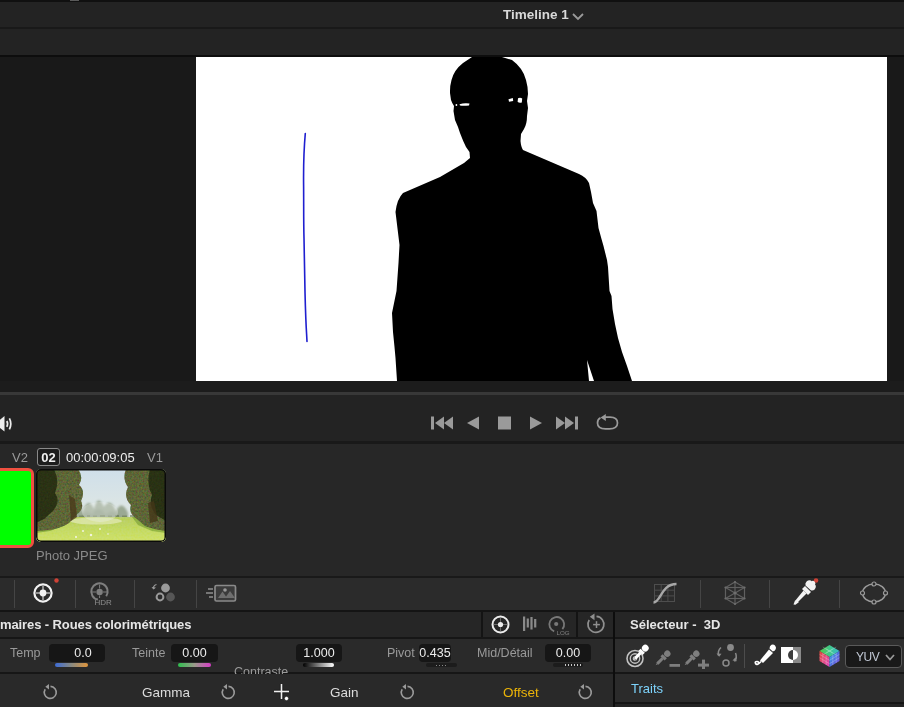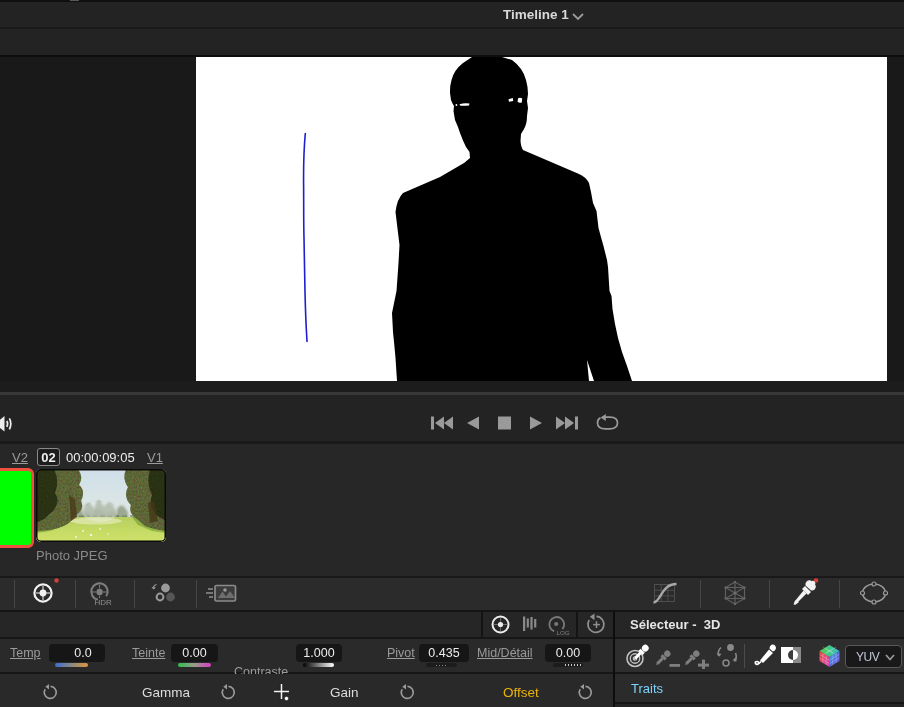--- a/index.html
+++ b/index.html
@@ -1,19 +1,19 @@
 <!DOCTYPE html>
 <html><head>
 <meta charset="utf-8">
 <style>
   html,body{margin:0;padding:0;background:#232323;}
   #app{position:relative;width:904px;height:707px;background:#232323;overflow:hidden;
        font-family:"Liberation Sans",sans-serif;}
   .abs{position:absolute;}
-  .lbl{color:#9a9a9a;font-size:12.5px;text-decoration:underline;}
+  .lbl{color:#9a9a9a;font-size:12.5px;}
   .vbox{height:18px;background:#161616;border-radius:4px;color:#ececec;font-size:12.5px;
         text-align:center;line-height:18px;}
   svg{display:block;}
 </style>
 </head>
 <body>
 <div id="app">
 
   <div class="abs" style="left:0;top:0;width:904px;height:2px;background:#101010"></div>
   <div class="abs" style="left:70px;top:0;width:9px;height:1px;background:#5a5a5a"></div>
@@ -297,20 +297,21 @@
     <ellipse cx="16" cy="13" rx="11.5" ry="9" fill="none" stroke="#9a9a9a" stroke-width="1.4"></ellipse>
     <g fill="#2b2b2b" stroke="#9a9a9a" stroke-width="1.2">
       <circle cx="16" cy="4" r="2"></circle>
         <circle cx="16" cy="22" r="2"></circle>
       <circle cx="4.5" cy="13" r="2"></circle>
         <circle cx="27.5" cy="13" r="2"></circle>
     </g>
   </svg>
 
   <div class="abs" style="left:0;top:612px;width:613px;height:25px;background:#262626"></div>
+  <div class="abs" style="left:0;top:617px;color:#e6e6e6;font-size:13px;font-weight:bold;letter-spacing:-0.1px;">maires - Roues colorimétriques</div>
   <div class="abs" style="left:615px;top:612px;width:289px;height:25px;background:#262626"></div>
   <div class="abs" style="left:630px;top:617px;color:#e6e6e6;font-size:13px;font-weight:bold;">Sélecteur -&nbsp; 3D</div>
   <div class="abs" style="left:0;top:637px;width:904px;height:2px;background:#161616"></div>
   <div class="abs" style="left:481px;top:612px;width:2px;height:25px;background:#141414"></div>
 
   <svg class="abs" style="left:489px;top:613px" width="23" height="23" viewBox="0 0 23 23">
     <circle cx="11.5" cy="11.5" r="8" fill="none" stroke="#ececec" stroke-width="2"></circle>
     <g stroke="#6a6a6a" stroke-width="1">
         <line x1="11.5" y1="5" x2="11.5" y2="18"></line>
         <line x1="5" y1="11.5" x2="18" y2="11.5"></line>
@@ -347,21 +348,21 @@
   <div class="abs lbl" style="left:10px;top:646px;">Temp</div>
   <div class="abs vbox" style="left:49px;top:644px;width:44px;padding-left:12px;">0.0</div>
   <div class="abs" style="left:55px;top:663px;width:33px;height:3.5px;border-radius:2px;background:linear-gradient(90deg,#3c6cd8,#8a8a80,#e0953c)"></div>
   <div class="abs lbl" style="left:132px;top:646px;text-align:center;">Teinte</div>
   <div class="abs vbox" style="left:171px;top:644px;width:47px;">0.00</div>
   <div class="abs" style="left:178px;top:663px;width:33px;height:3.5px;border-radius:2px;background:linear-gradient(90deg,#2ec04e,#9a9a8a,#d83cc8)"></div>
   <div class="abs lbl" style="left:234px;top:646px;margin-top:19px;">Contraste</div>
   <div class="abs vbox" style="left:296px;top:644px;width:46px;">1.000</div>
   <div class="abs" style="left:303px;top:663px;width:31px;height:3.5px;border-radius:2px;background:linear-gradient(90deg,#000,#fff)"></div>
   <div class="abs lbl" style="left:387px;top:646px;">Pivot</div>
-  <div class="abs vbox" style="left:419px;top:644px;width:50px;">0.435</div>
+  <div class="abs vbox" style="left:419px;top:644px;width:32px;">0.435</div>
   <div class="abs" style="left:426px;top:663px;width:31px;height:3.5px;border-radius:2px;background:#1c1c1c"></div>
   <div class="abs" style="left:436px;top:664.5px;width:11px;height:1.5px;background:repeating-linear-gradient(90deg,#888 0,#888 1.5px,#1c1c1c 1.5px,#1c1c1c 3px)"></div>
   <div class="abs lbl" style="left:477px;top:646px;">Mid/Détail</div>
   <div class="abs vbox" style="left:545px;top:644px;width:46px;">0.00</div>
   <div class="abs" style="left:553px;top:663px;width:30px;height:3.5px;border-radius:2px;background:#1c1c1c"></div>
   <div class="abs" style="left:565px;top:664px;width:18px;height:2px;background:repeating-linear-gradient(90deg,#c8c8c8 0,#c8c8c8 1.5px,#1c1c1c 1.5px,#1c1c1c 3px)"></div>
 
   <svg class="abs" style="left:626px;top:641px" width="26" height="28" viewBox="0 0 26 28">
     <g fill="none" stroke="#c2c2c2">
       <circle cx="9" cy="17.5" r="8" stroke-width="1.6"></circle>

